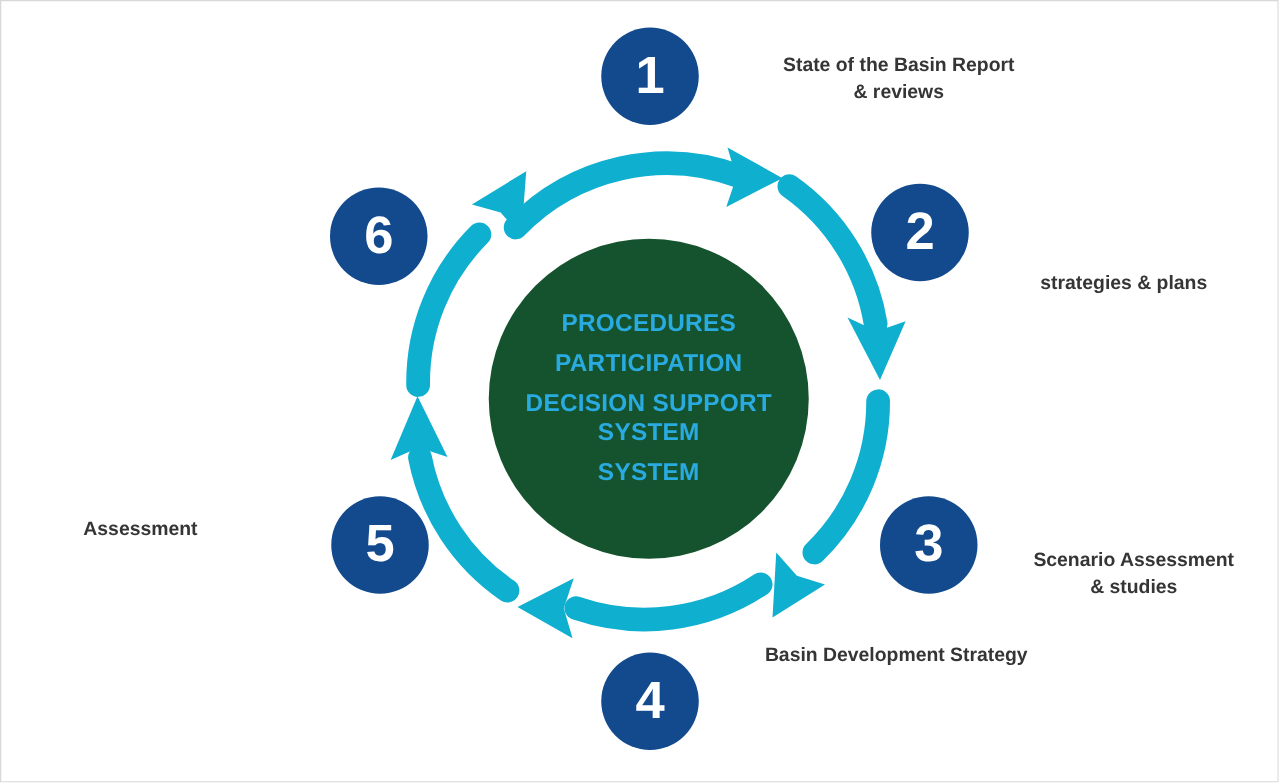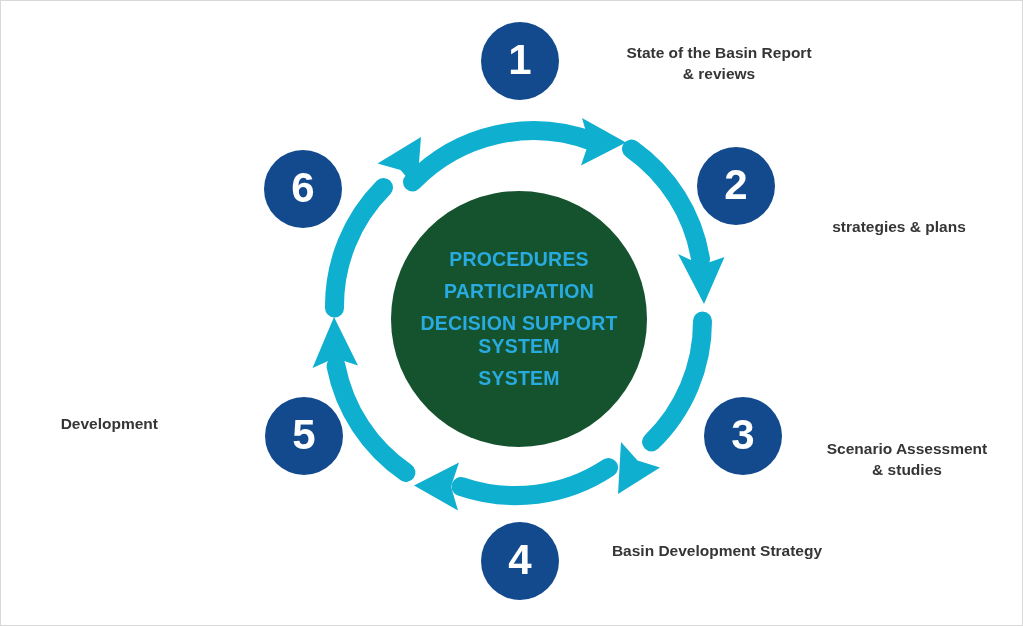--- a/index.html
+++ b/index.html
@@ -148,16 +148,16 @@
   </div>
   <div class="node" style="left:263px; top:149px;">
     <span>6</span>
   </div>
 
   <div class="label right" style="left:568px; top:42px; width:300px;">State of the Basin Report
 &amp; reviews</div>
   <div class="label right" style="left:783px; top:188px; width:230px;margin-top:28px;">strategies &amp; plans</div>
   <div class="label right" style="left:791px; top:438px; width:230px;">Scenario Assessment
 &amp; studies</div>
-  <div class="label right" style="left:566px; top:540px; width:300px;">Basin Development Strategy</div>
-  <div class="label left" style="left:0px; top:413px; width:157px;">Development</div>
+  <div class="label right" style="left:566px; top:514px; width:300px;">Basin Development Strategy</div>
+  <div class="label left" style="left:0px; top:413px; width:157px;">Assessment</div>
 
 </div>
 
 </body></html>

